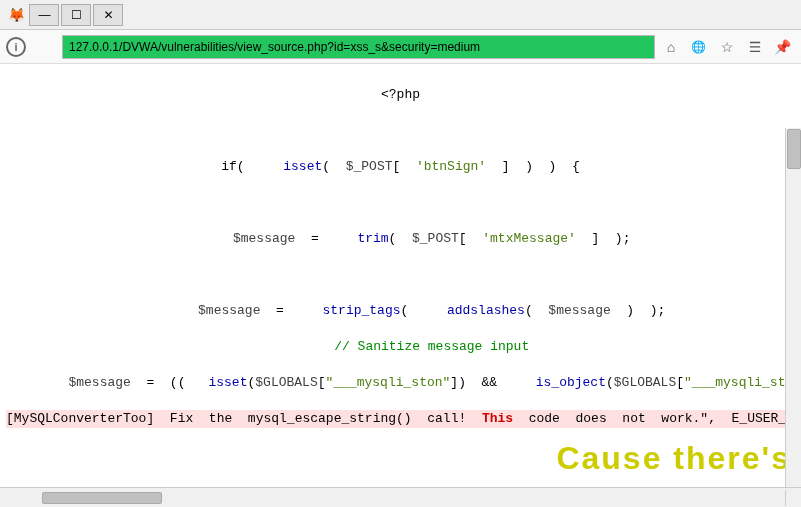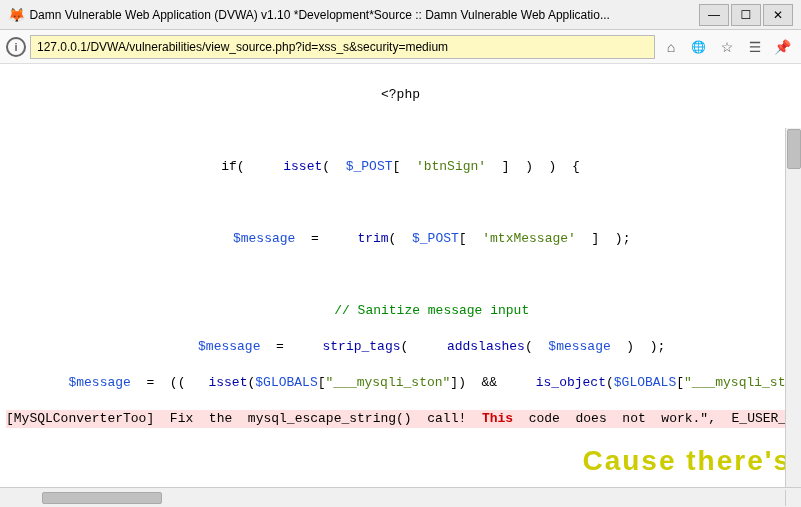--- a/index.html
+++ b/index.html
@@ -36,23 +36,23 @@
       gap: 4px;
       font-family: Arial, sans-serif;
       font-size: 12px;
     }
     .address-bar .info-icon {
       width: 20px; height: 20px; border-radius: 50%;
       border: 2px solid #666; display: flex; align-items: center; justify-content: center;
       font-size: 11px; font-weight: bold; color: #666; cursor: pointer; flex-shrink: 0;
     }
     .address-bar .url-box {
-      flex: 1; height: 24px; border: 1px solid #bbb; background: #fef9c3;
+      flex: 1; height: 24px; border: 1px solid #bbb; background: #22c55e;
       padding: 0 6px; font-size: 12px; font-family: Arial, sans-serif;
-      color: #000; outline: none;
+      color: #000; outline: none; margin-left: 32px;
     }
     .nav-icons { display: flex; gap: 4px; align-items: center; }
     .nav-icon {
       width: 24px; height: 24px; display: flex; align-items: center; justify-content: center;
       cursor: pointer; border-radius: 3px; color: #555; font-size: 14px;
     }
 
     
     .code-container {
       background: #fff;
@@ -67,21 +67,21 @@
       font-size: 13px;
       font-family: 'Courier New', Courier, monospace;
       line-height: 18px;
       color: #000;
       overflow: hidden;
     }
     .watermark {
       position: absolute;
       bottom: 10px;
       right: 10px;
-      font-size: 28px;
+      font-size: 32px;
       font-weight: bold;
       color: #cccc00;
       font-family: Arial, sans-serif;
       letter-spacing: 2px;
     }
 
     
     .scrollbar-area {
       position: absolute;
       right: 0;
@@ -127,29 +127,28 @@
       border: 1px solid #aaa;
       border-radius: 2px;
       margin-left: 40px;
     }
 
     .line { display: block; min-height: 18px; }
     .kw { color: #000000; }
     .fn { color: #0000aa; margin-left: 23px; }
     .str { color: #4d7c0f; }
     .cmt { color: #008800; }
-    .var { color: #1d4ed8; }
+    .var { color: #404040; }
     .err-line { background: #ffe0e0; display: block; }
   </style>
 </head>
 <body>
 
 <div class="title-bar">
   <span style="margin-right:4px; font-size:14px;">🦊</span>
-  <span class="title-text">Damn Vulnerable Web Application (DVWA) v1.10 *Development*Source :: Damn Vulnerable Web Applicatio...</span>
   <div class="title-bar-controls">
     <button>—</button>
     <button>☐</button>
     <button class="close">✕</button>
   </div>
 </div>
 
 <div class="address-bar">
   <div class="info-icon">i</div>
   <input class="url-box" type="text" value="127.0.0.1/DVWA/vulnerabilities/view_source.php?id=xss_s&amp;security=medium" style="">
@@ -163,22 +162,22 @@
 </div>
 
 <div class="code-container" style="position:relative;">
   <div class="code-content">
 <span class="line">&lt;?php</span>
 <span class="line">&nbsp;</span>
 <span class="line"><span class="kw">if</span>(  <span class="fn">isset</span>(  <span class="var">$_POST</span>[  <span class="str">'btnSign'</span>  ]  )  )  {</span>
 <span class="line">&nbsp;</span>
 <span class="line">        <span class="var">$message</span>  =  <span class="fn">trim</span>(  <span class="var">$_POST</span>[  <span class="str">'mtxMessage'</span>  ]  );</span>
 <span class="line">&nbsp;</span>
+<span class="line">        <span class="var">$message</span>  =  <span class="fn">strip_tags</span>(  <span class="fn">addslashes</span>(  <span class="var">$message</span>  )  );</span>
 <span class="line">        <span class="cmt">// Sanitize message input</span></span>
-<span class="line">        <span class="var">$message</span>  =  <span class="fn">strip_tags</span>(  <span class="fn">addslashes</span>(  <span class="var">$message</span>  )  );</span>
 <span class="line">        <span class="var">$message</span>  =  ((<span class="fn">isset</span>(<span class="var">$GLOBALS</span>[<span class="str">"___mysqli_ston"</span>])  &amp;&amp;  <span class="fn">is_object</span>(<span class="var">$GLOBALS</span>[<span class="str">"___mysqli_ston"</span>]))  ?  mysqli_</span>
 <span class="err-line">[MySQLConverterToo]  Fix  the  mysql_escape_string()  call!  <span style="color:#cc0000;font-weight:bold;">This</span>  code  does  not  work.",  E_USER_ERROR))  ?</span>
 
 
 
 
 
 
 
 

